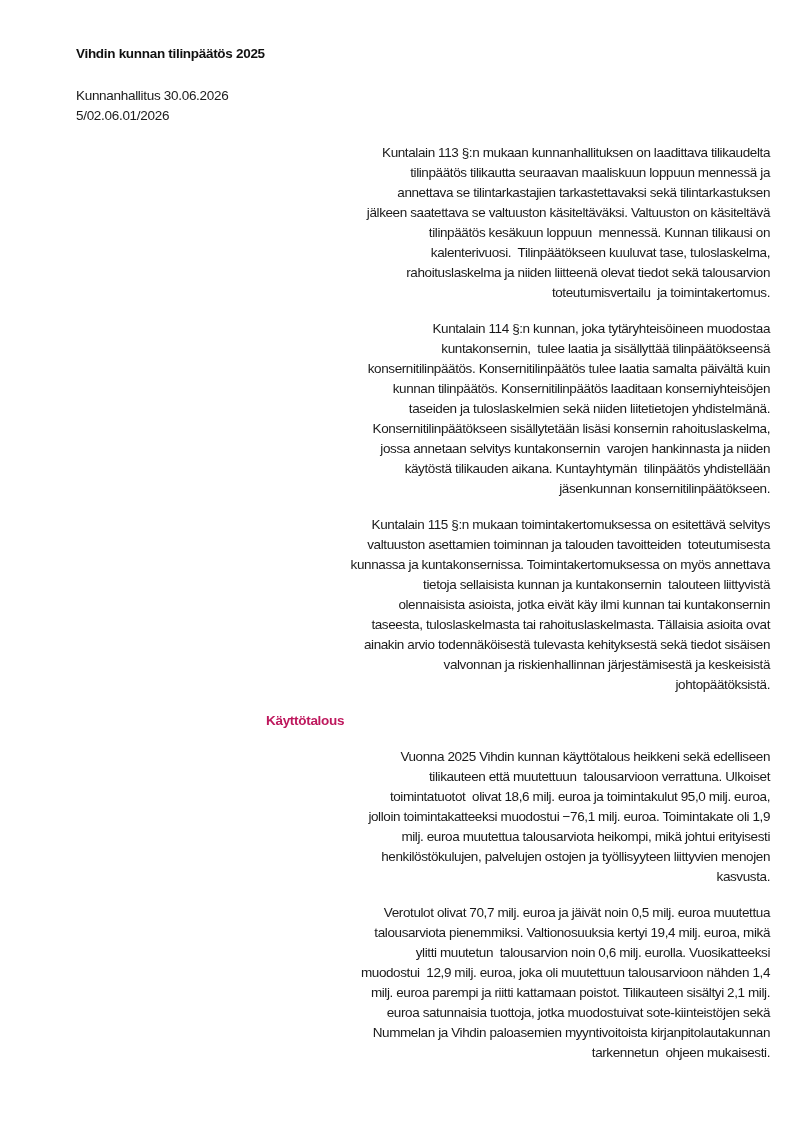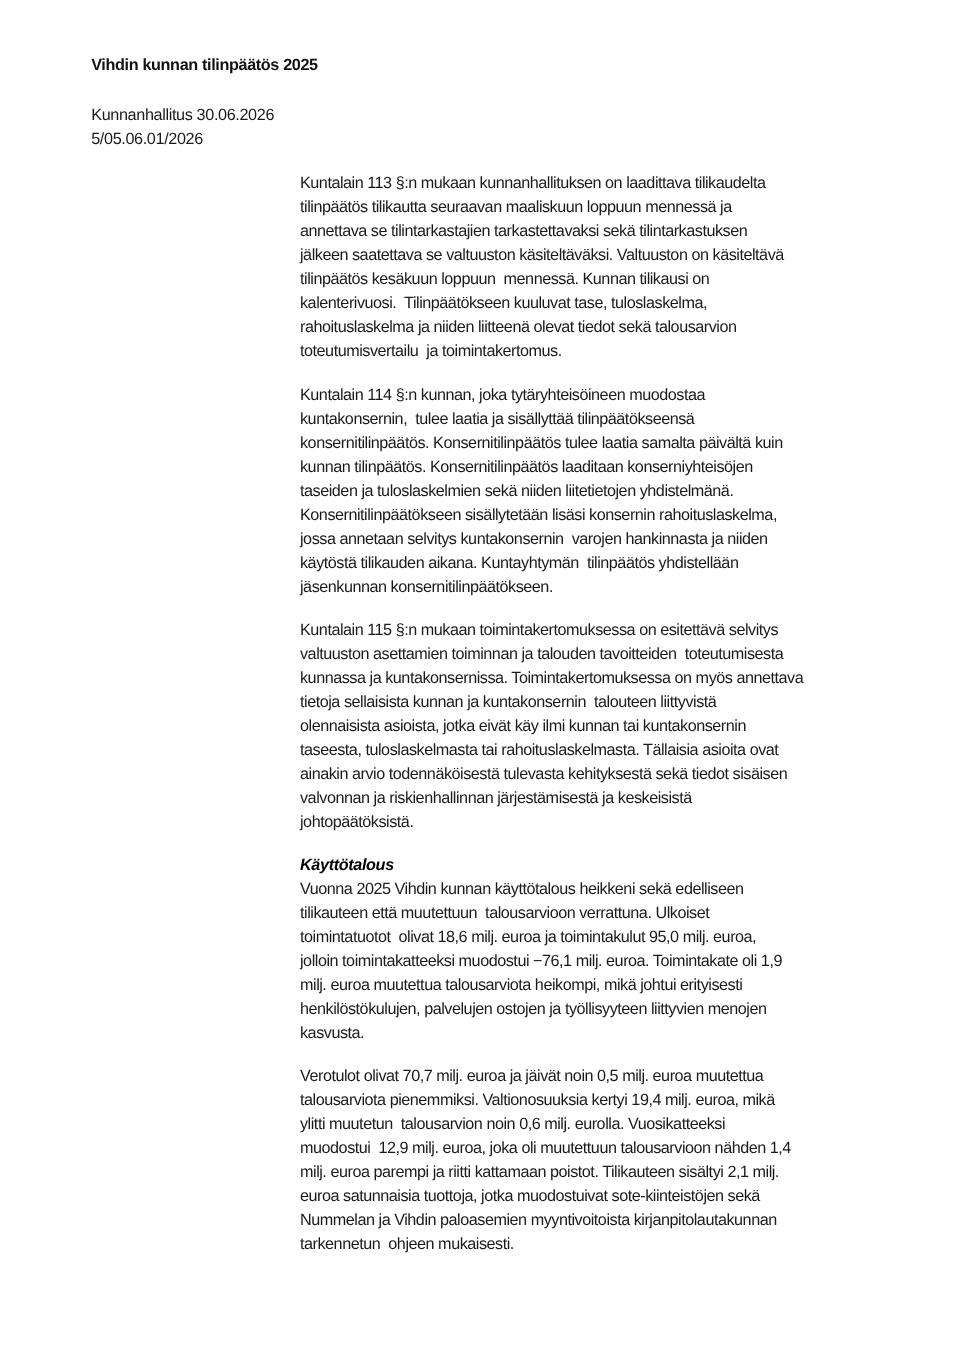--- a/index.html
+++ b/index.html
@@ -45,42 +45,42 @@
     left: 250px;
     top: 143px;
     width: 520px;
     font-size: 13.5px;
     letter-spacing: -0.4px;
     line-height: 20px;
   }
   .doc-content p {
     margin: 0 0 16px 0;
     white-space: pre;
+    text-align: right;
   }
   .section-heading {
-    margin: 0;
+    margin: 16px;
     font-size: 13.5px;
     font-weight: bold;
     letter-spacing: -0.3px;
     line-height: 20px;
-    color: #000000;
+    color: #be185d;
     white-space: pre;
-    font-style: italic;
   }
 </style>
 </head>
 <body>
 
 <div class="page">
 
   <h1 class="doc-title">Vihdin kunnan tilinpäätös 2025</h1>
 
   <div class="doc-meta">
     <div>Kunnanhallitus 30.06.2026</div>
-    <div>5/05.06.01/2026</div>
+    <div>5/02.06.01/2026</div>
   </div>
 
   <div class="doc-content">
     <p>Kuntalain 113 §:n mukaan kunnanhallituksen on laadittava tilikaudelta
 tilinpäätös tilikautta seuraavan maaliskuun loppuun mennessä ja
 annettava se tilintarkastajien tarkastettavaksi sekä tilintarkastuksen
 jälkeen saatettava se valtuuston käsiteltäväksi. Valtuuston on käsiteltävä
 tilinpäätös kesäkuun loppuun  mennessä. Kunnan tilikausi on
 kalenterivuosi.  Tilinpäätökseen kuuluvat tase, tuloslaskelma,
 rahoituslaskelma ja niiden liitteenä olevat tiedot sekä talousarvion

